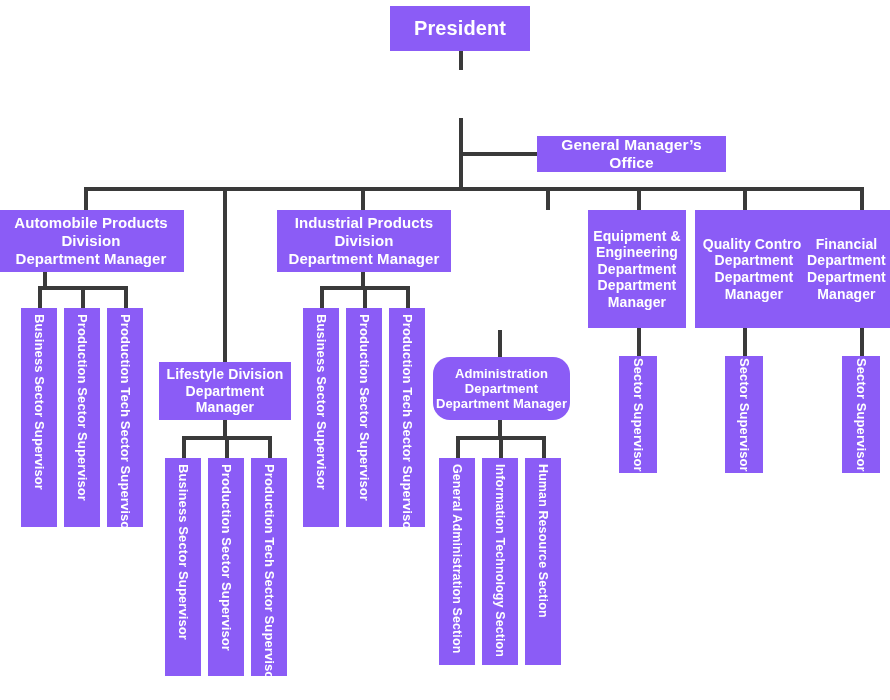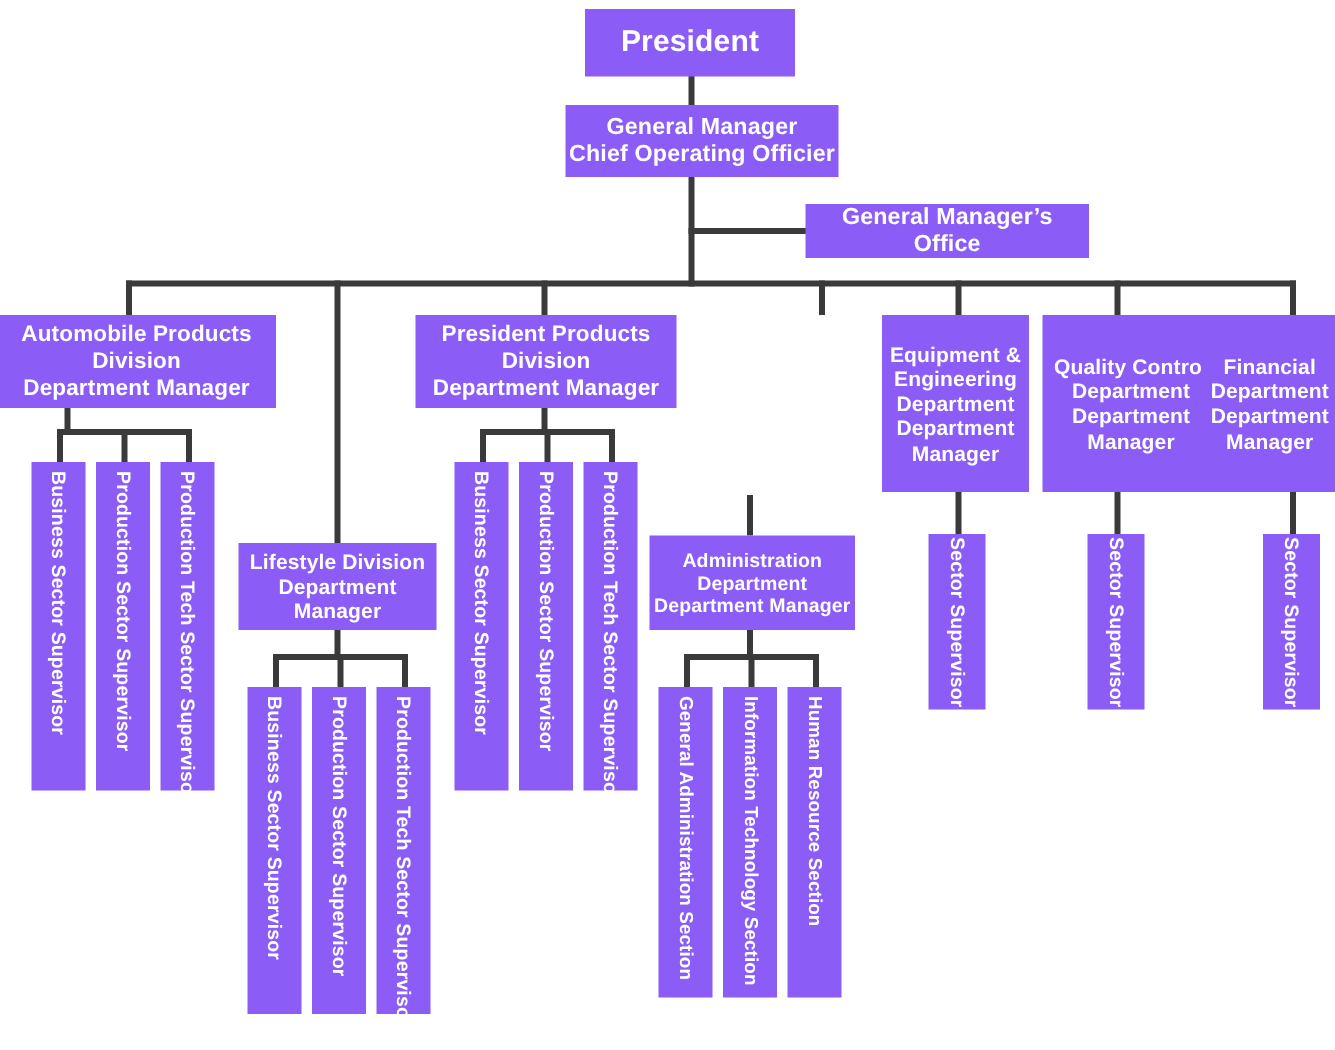--- a/index.html
+++ b/index.html
@@ -104,35 +104,33 @@
   <div class="line v" style="left:456px; top:436px; height:22px;"></div>
   <div class="line v" style="left:499px; top:436px; height:22px;"></div>
   <div class="line v" style="left:542px; top:436px; height:22px;"></div>
 
   <div class="line v" style="left:637px; top:328px; height:28px;"></div>
   <div class="line v" style="left:743px; top:328px; height:28px;"></div>
   <div class="line v" style="left:860px; top:328px; height:28px;"></div>
 
   <div class="node fs20" style="left:390px; top:6px; width:140px; height:45px;">President</div>
 
-  <div class="node fs16" style="left:377px; top:70px; width:182px; height:48px;">General  Manager
-Chief Operating Officier</div>
 
   <div class="node fs16" style="left:537px; top:136px; width:189px; height:36px;">General  Manager’s Office</div>
 
   <div class="node fs15" style="left:-2px; top:210px; width:186px; height:62px;">Automobile Products Division
 Department Manager</div>
 
-  <div class="node fs15" style="left:277px; top:210px; width:174px; height:62px;">President Products Division
+  <div class="node fs15" style="left:277px; top:210px; width:174px; height:62px;">Industrial Products Division
 Department Manager</div>
 
   <div class="node fs14" style="left:159px; top:362px; width:132px; height:58px;">Lifestyle Division
 Department Manager</div>
 
-  <div class="node fs13" style="left:433px; top:357px; width:137px; height:63px;">Administration
+  <div class="node fs13" style="left:433px; top:357px; width:137px; height:63px;border-radius:17px;">Administration
 Department
 Department Manager</div>
 
 
   <div class="node fs14" style="left:588px; top:210px; width:98px; height:118px;">Equipment &amp;
 Engineering
 Department
 Department
 Manager</div>
 

